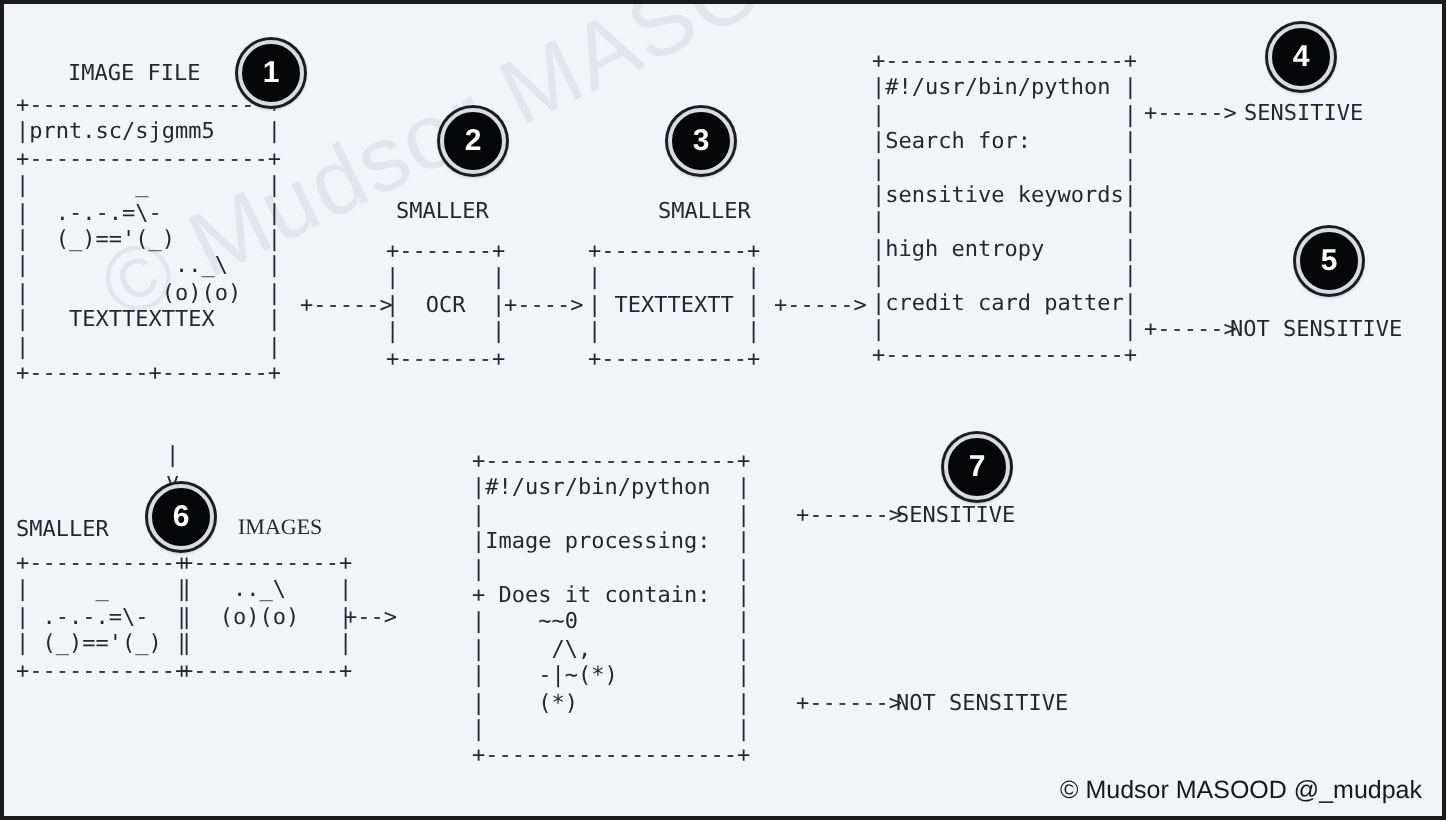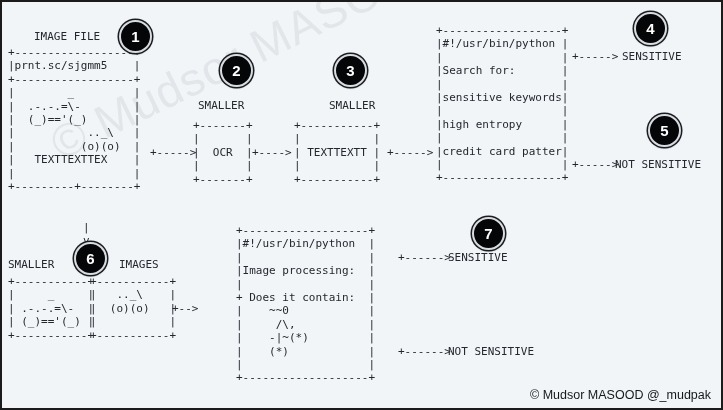--- a/index.html
+++ b/index.html
@@ -144,21 +144,21 @@
   <pre class="ascii" style="left:620px; top:48px;">SENSITIVE</pre>
 
   <pre class="ascii" style="left:570px; top:156px;">+-----&gt;</pre>
   <pre class="ascii" style="left:613px; top:156px;">NOT SENSITIVE</pre>
 
   <pre class="ascii" style="left:81px; top:219px;">|
 v</pre>
 
   <pre class="ascii label" style="left:6px; top:256px;">SMALLER</pre>
 
-  <pre class="ascii label" style="left:117px; top:256px;">IMAGES</pre>
+  <pre class="ascii label" style="left:117px; top:256px;font-family:Liberation Serif, serif;">IMAGES</pre>
 
   <pre class="ascii" style="left:6px; top:273px;">+-----------+
 |     _     |
 | .-.-.=\-  |
 | (_)=='(_) |
 +-----------+</pre>
 
   <pre class="ascii" style="left:88px; top:273px;">+-----------+
 |   .._\    |
 |  (o)(o)   |

